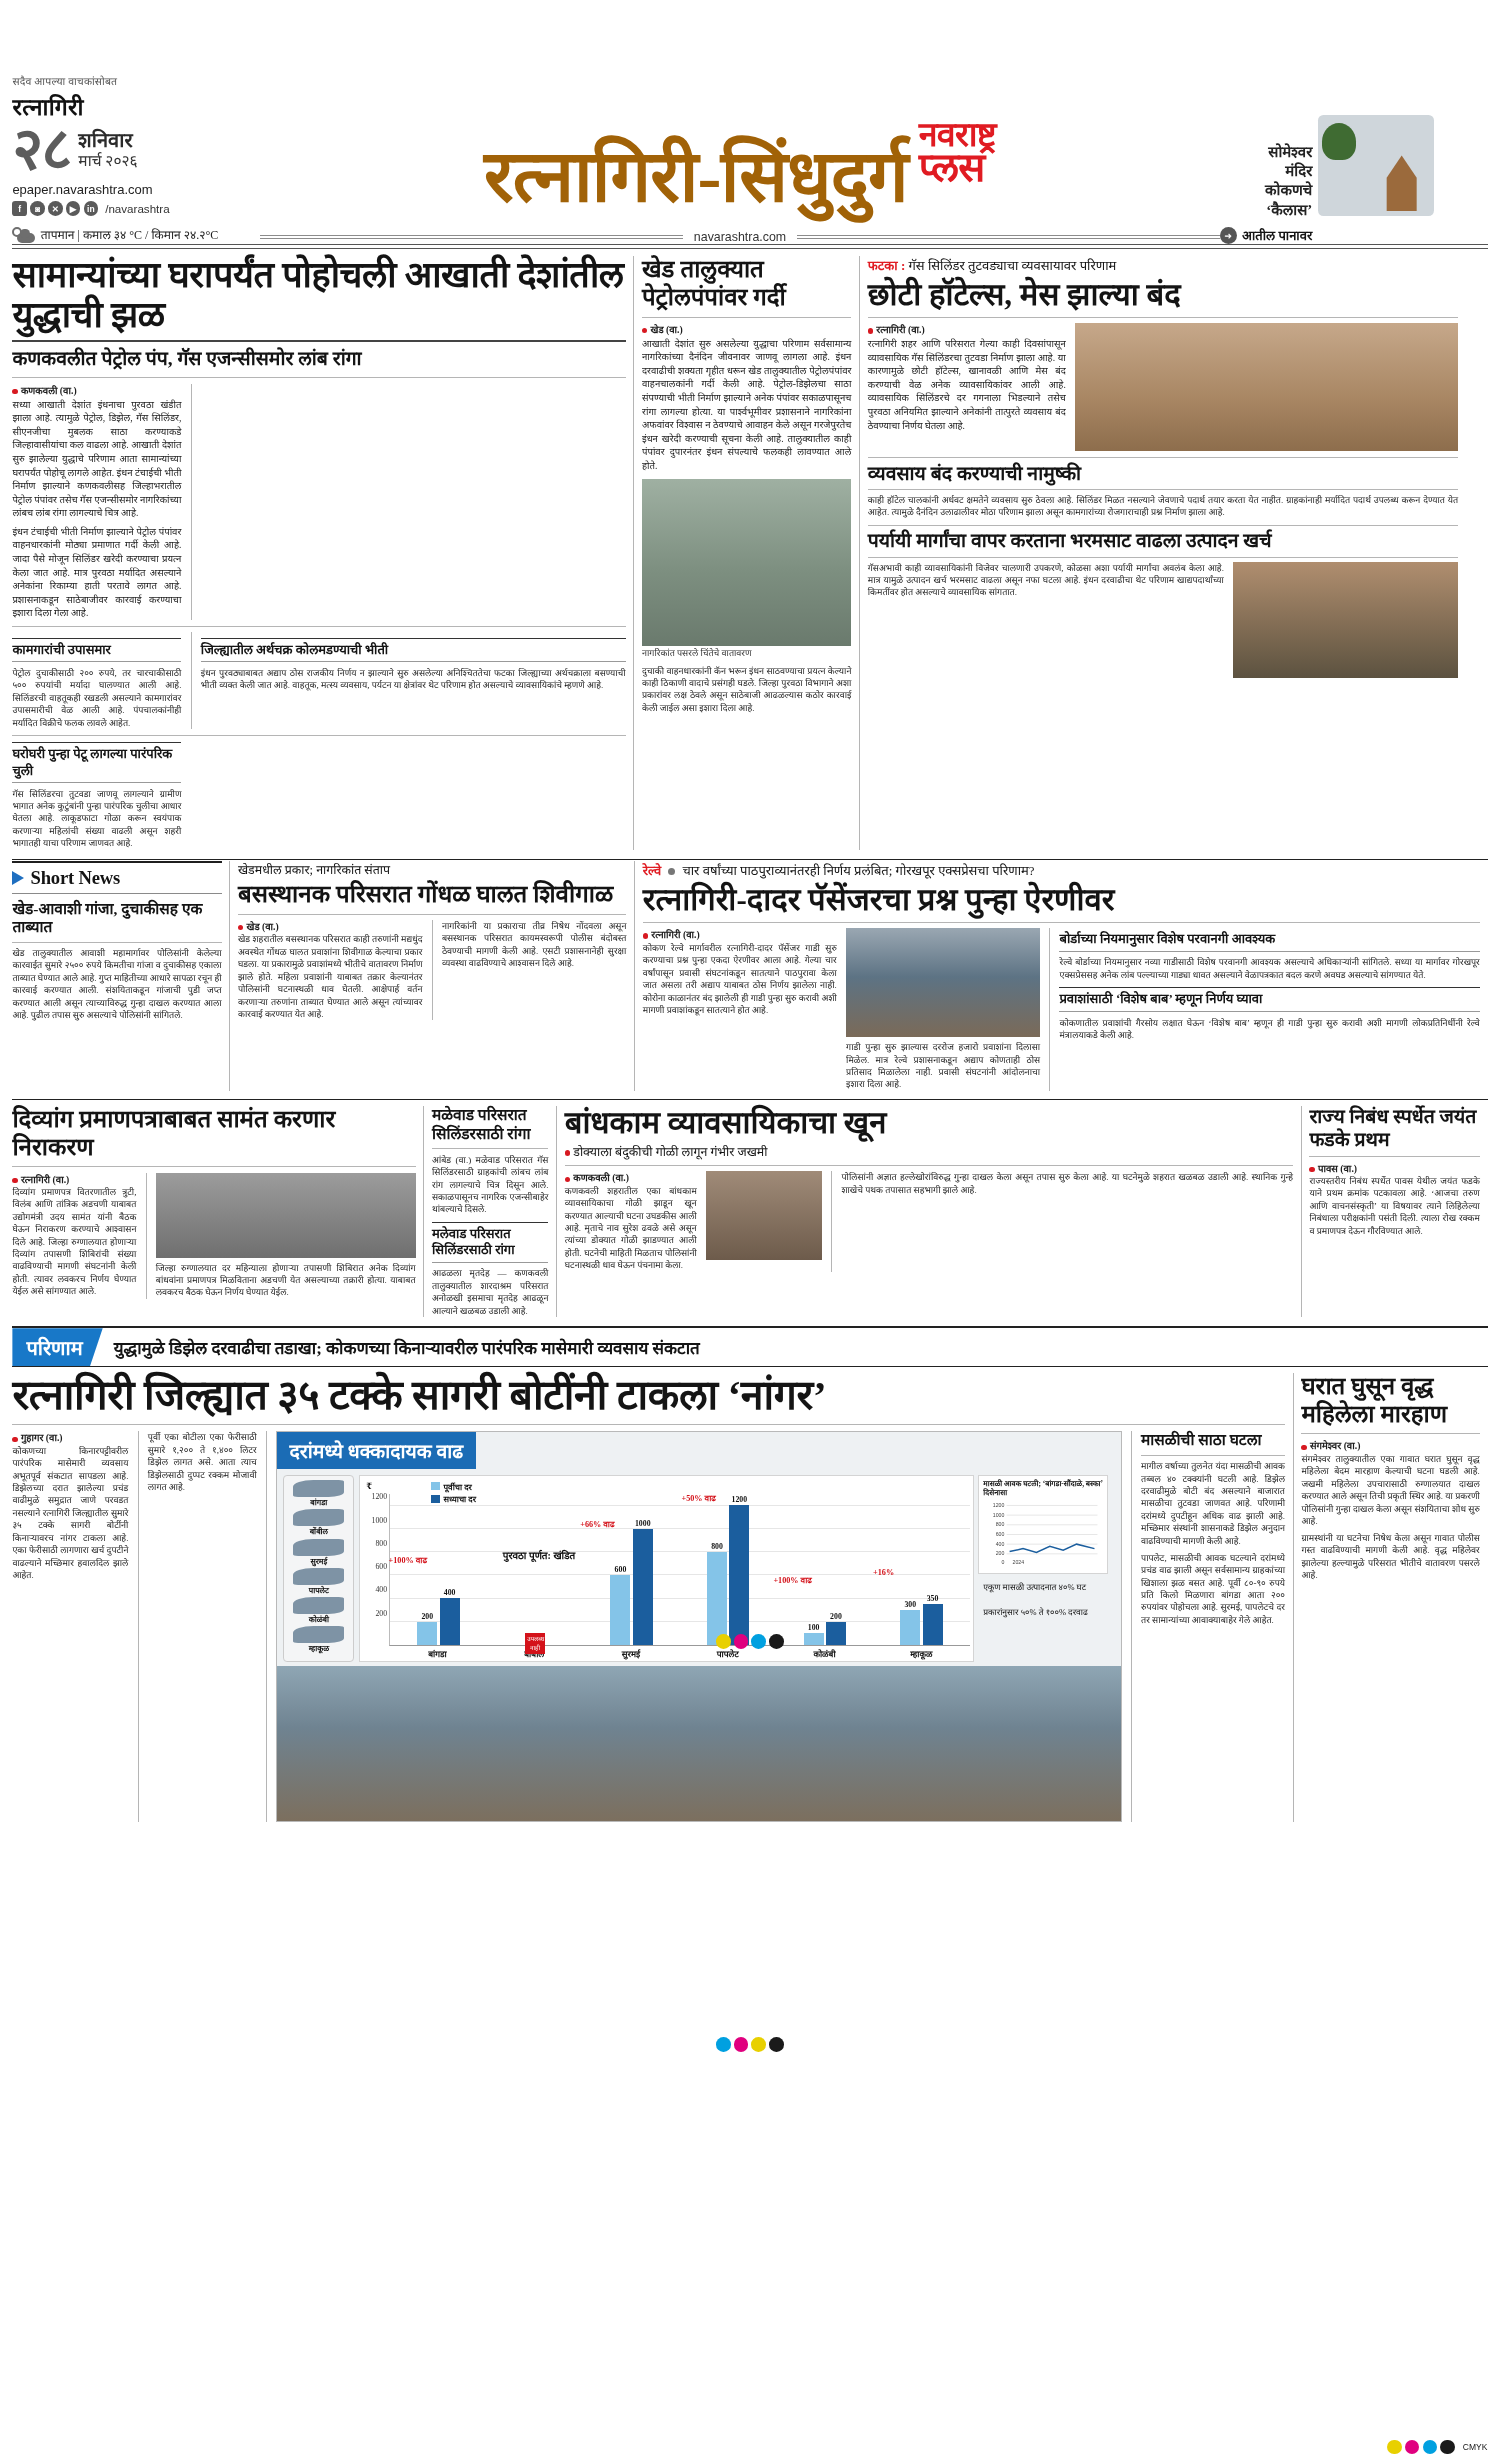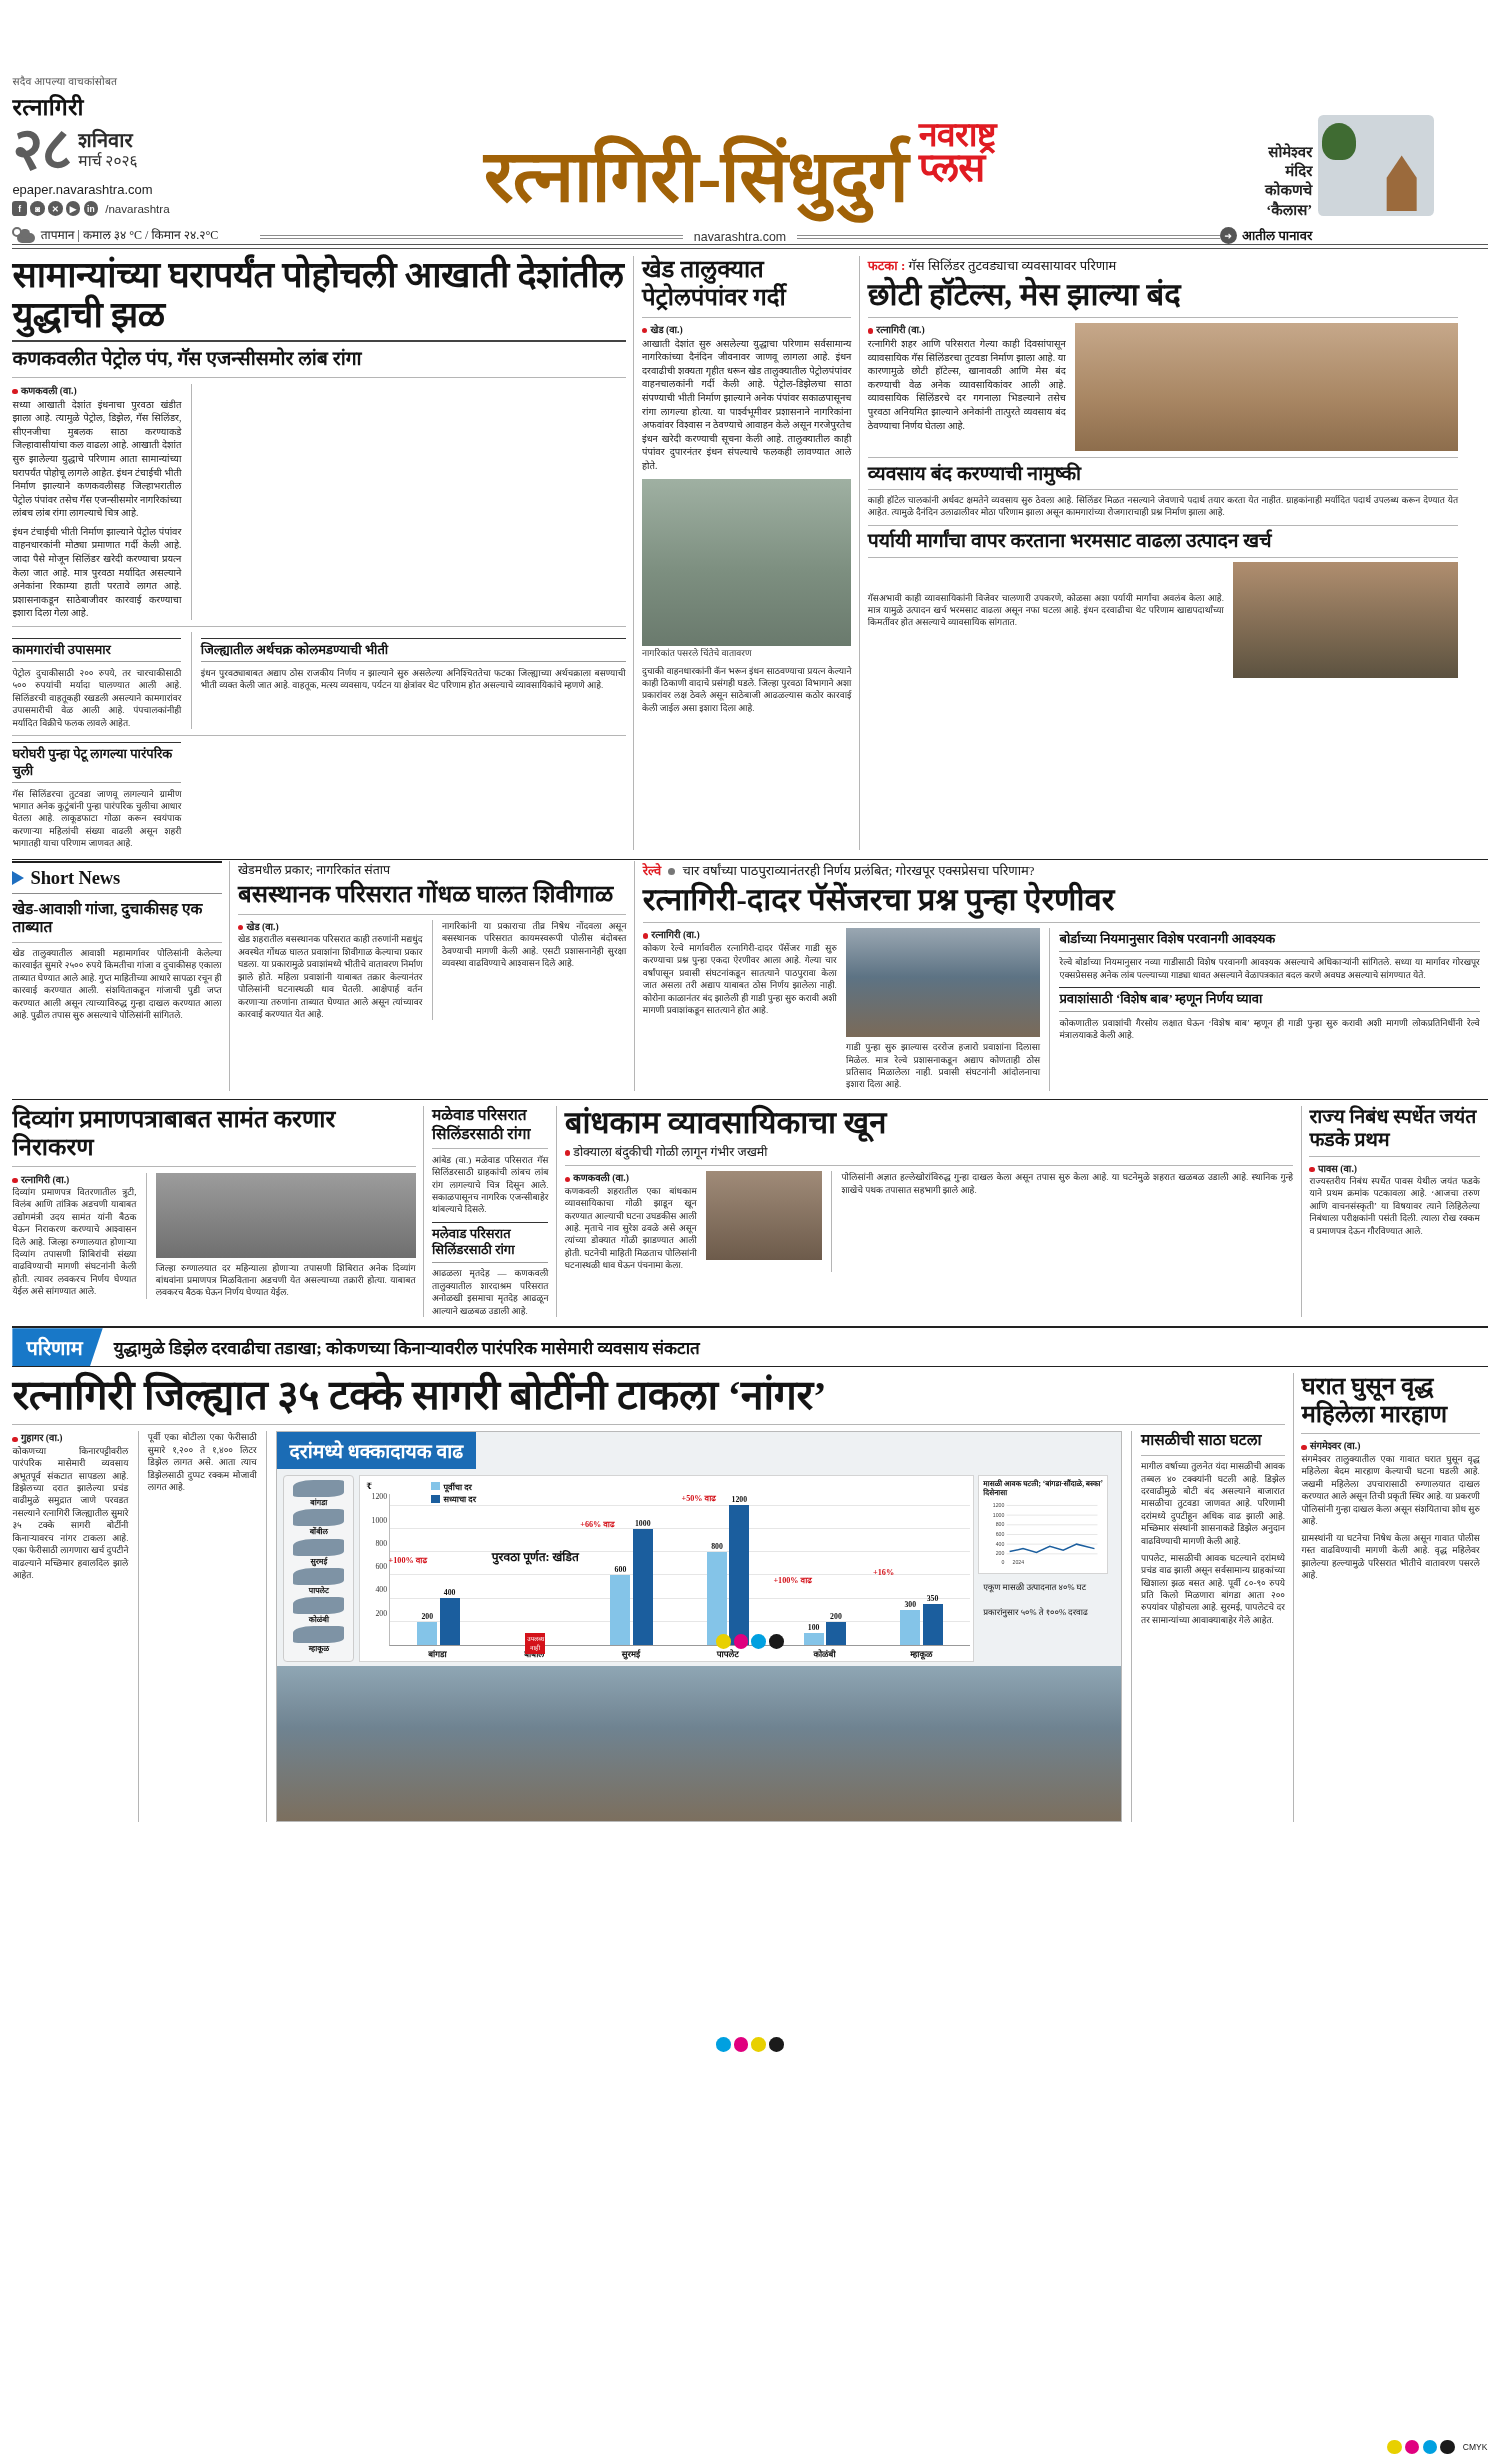--- a/index.html
+++ b/index.html
@@ -293,21 +293,21 @@
           <h3 class="sec-head-3">व्यवसाय बंद करण्याची नामुष्की</h3>
           <div class="hline" style="margin:3.9px 0;"></div>
           <p class="body-txt sm">काही हॉटेल चालकांनी अर्धवट क्षमतेने व्यवसाय सुरु ठेवला आहे. सिलिंडर मिळत नसल्याने जेवणाचे पदार्थ तयार करता येत नाहीत. ग्राहकांनाही मर्यादित पदार्थ उपलब्ध करून देण्यात येत आहेत. त्यामुळे दैनंदिन उलाढालीवर मोठा परिणाम झाला असून कामगारांच्या रोजगाराचाही प्रश्न निर्माण झाला आहे.</p>
         </div>
       </div>
 
       <div class="hline" style="margin:6.2px 0 4.7px;"></div>
       <h3 class="sec-head-3">पर्यायी मार्गांचा वापर करताना भरमसाट वाढला उत्पादन खर्च</h3>
       <div class="hline" style="margin:3.9px 0;"></div>
       <div style="display:flex;gap:9.3px;">
-        <div style="flex:1;margin-top:30px;">
+        <div style="flex:1;">
           <p class="body-txt sm">गॅसअभावी काही व्यावसायिकांनी विजेवर चालणारी उपकरणे, कोळसा अशा पर्यायी मार्गांचा अवलंब केला आहे. मात्र यामुळे उत्पादन खर्च भरमसाट वाढला असून नफा घटला आहे. इंधन दरवाढीचा थेट परिणाम खाद्यपदार्थांच्या किमतींवर होत असल्याचे व्यावसायिक सांगतात.</p>
         </div>
         <div class="photo" style="width:225px;height:116px;background:linear-gradient(#b08e6f,#7e6a52 60%,#5c5240);"></div>
       </div>
     </div>
   </div>
 
   <div class="rule" style="margin:9.3px 0 0;height:1.6px;"></div>
 
   <div class="zone" style="margin-top:1px;justify-content:center;">
@@ -530,21 +530,21 @@
                   <div class="grp">
                     <div class="pct" style="left:-1.6px;top:42%">+100% वाढ</div>
                     <div class="bar" style="height:15.4%;background:#84c4e8">
                         <span class="vl">200</span>
                       </div>
                     <div class="bar" style="height:30.8%;background:#1b5e9e">
                         <span class="vl">400</span>
                       </div>
                   </div>
                   <div class="grp">
-                    <div class="pct" style="left:5px;top:38%;color:#111;font-size:12px">पुरवठा पूर्णत: खंडित</div>
+                    <div class="pct" style="left:16px;top:38%;color:#111;font-size:10px">पुरवठा पूर्णत: खंडित</div>
                     <div class="bar" style="height:8%;background:transparent">
                       <div class="nostock">उपलब्ध नाही</div>
                     </div>
                   </div>
                   <div class="grp">
                     <div class="pct" style="left:-3.1px;top:18%">+66% वाढ</div>
                     <div class="bar" style="height:46.2%;background:#84c4e8">
                         <span class="vl">600</span>
                       </div>
                     <div class="bar" style="height:76.9%;background:#1b5e9e">

